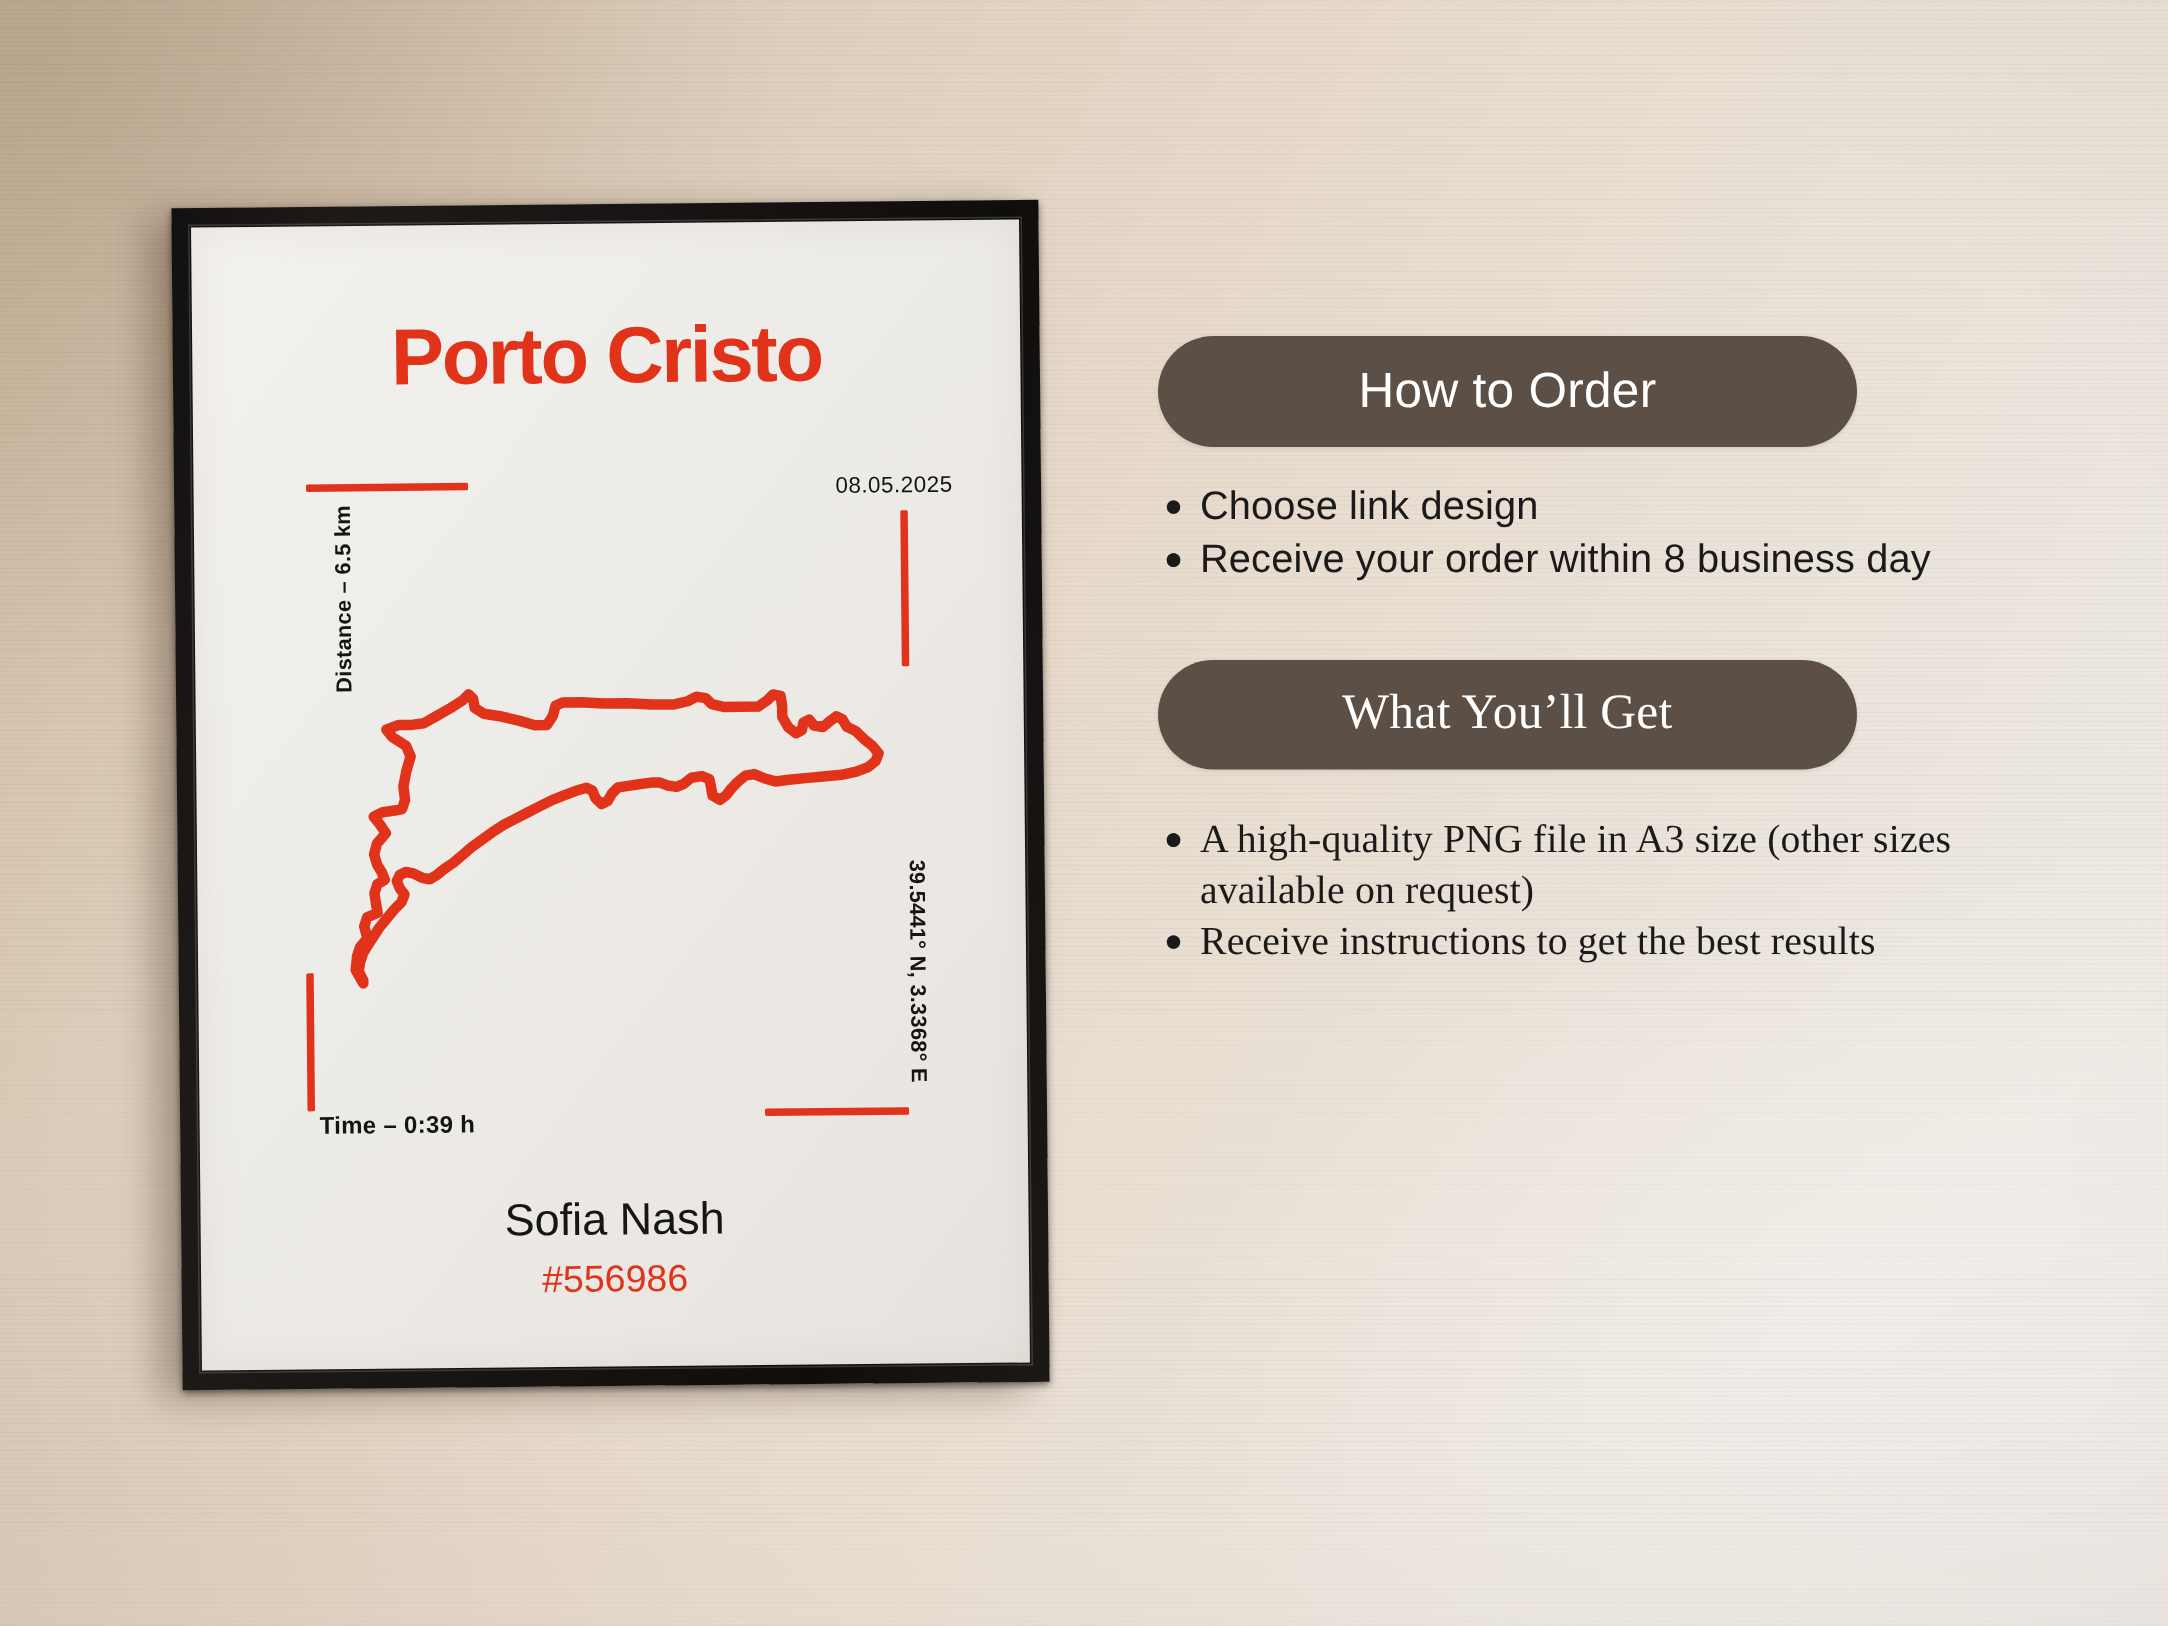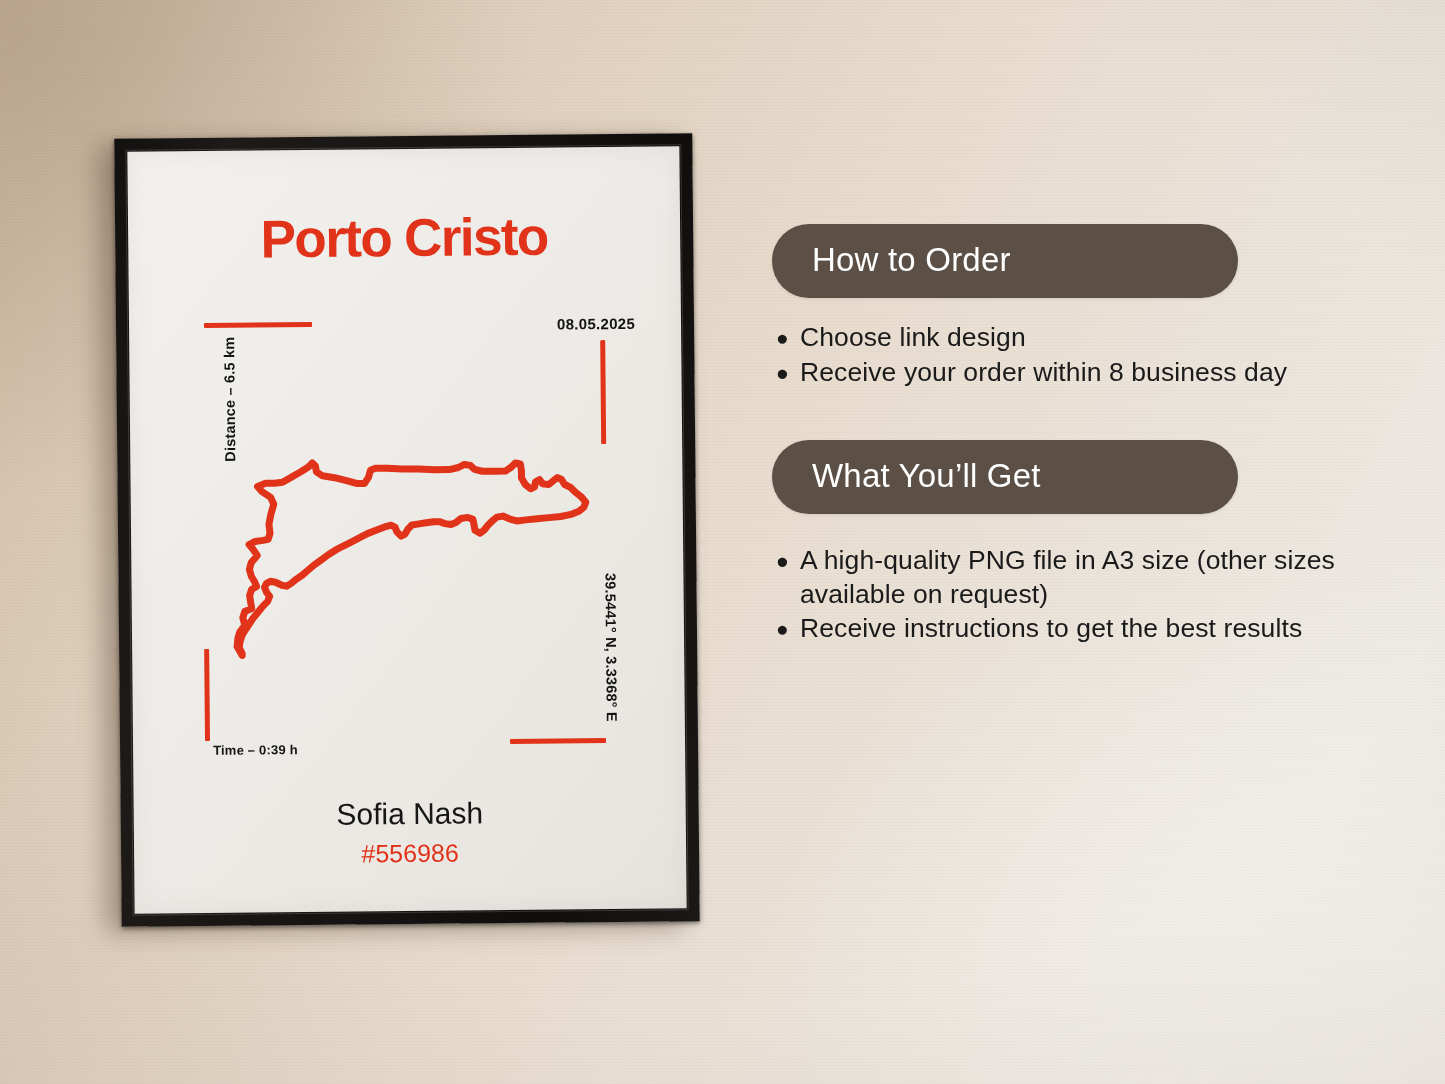--- a/index.html
+++ b/index.html
@@ -124,30 +124,30 @@
     left: 487px;
     top: 426px;
     transform: rotate(90deg);
   }
 
   #poster-date {
     position: absolute;
     right: 46px;
     top: 168px;
     font-size: 15px;
-    font-weight: 700;
+    font-weight: 400;
     color: #141414;
     letter-spacing: 0.3px;
     margin-left: 36px;
   }
   #poster-time {
     position: absolute;
     left: 80px;
     top: 592px;
-    font-size: 13px;
+    font-size: 16px;
     font-weight: 700;
     color: #141414;
     letter-spacing: 0.2px;
   }
 
   #route-map {
     position: absolute;
     left: 82px;
     top: 295px;
     width: 405px;
@@ -188,20 +188,21 @@
     width: 466px;
     box-sizing: border-box;
     background: #5c5046;
     color: #ffffff;
     border-radius: 46px;
     padding: 17px 40px 19px 40px;
     font-size: 33px;
     font-weight: 400;
     letter-spacing: 0.2px;
     box-shadow: 0 1px 3px rgba(0,0,0,0.10);
+    text-align: center;
   }
   .bullet-list {
     margin: 23px 0 0 0;
     padding: 0 0 0 28px;
     list-style: none;
   }
   .bullet-list li {
     position: relative;
     font-size: 26.5px;
     line-height: 33.5px;
@@ -210,21 +211,21 @@
     letter-spacing: 0.1px;
   }
   .bullet-list li .dot {
     position: absolute;
     left: -24px;
     top: 0px;
     font-size: 21px;
     line-height: 33.5px;
     color: #1a1a1a;
   }
-  #section-two { margin-top: 51px; }
+  #section-two { margin-top: 51px; font-family: Liberation Serif, serif; }
   #section-two .bullet-list { margin-top: 30px; }
 </style>
 </head>
 <body>
 
 <div id="wall">
   <div id="wall-grain"></div>
   <div id="wall-vignette"></div>
 </div>
 

